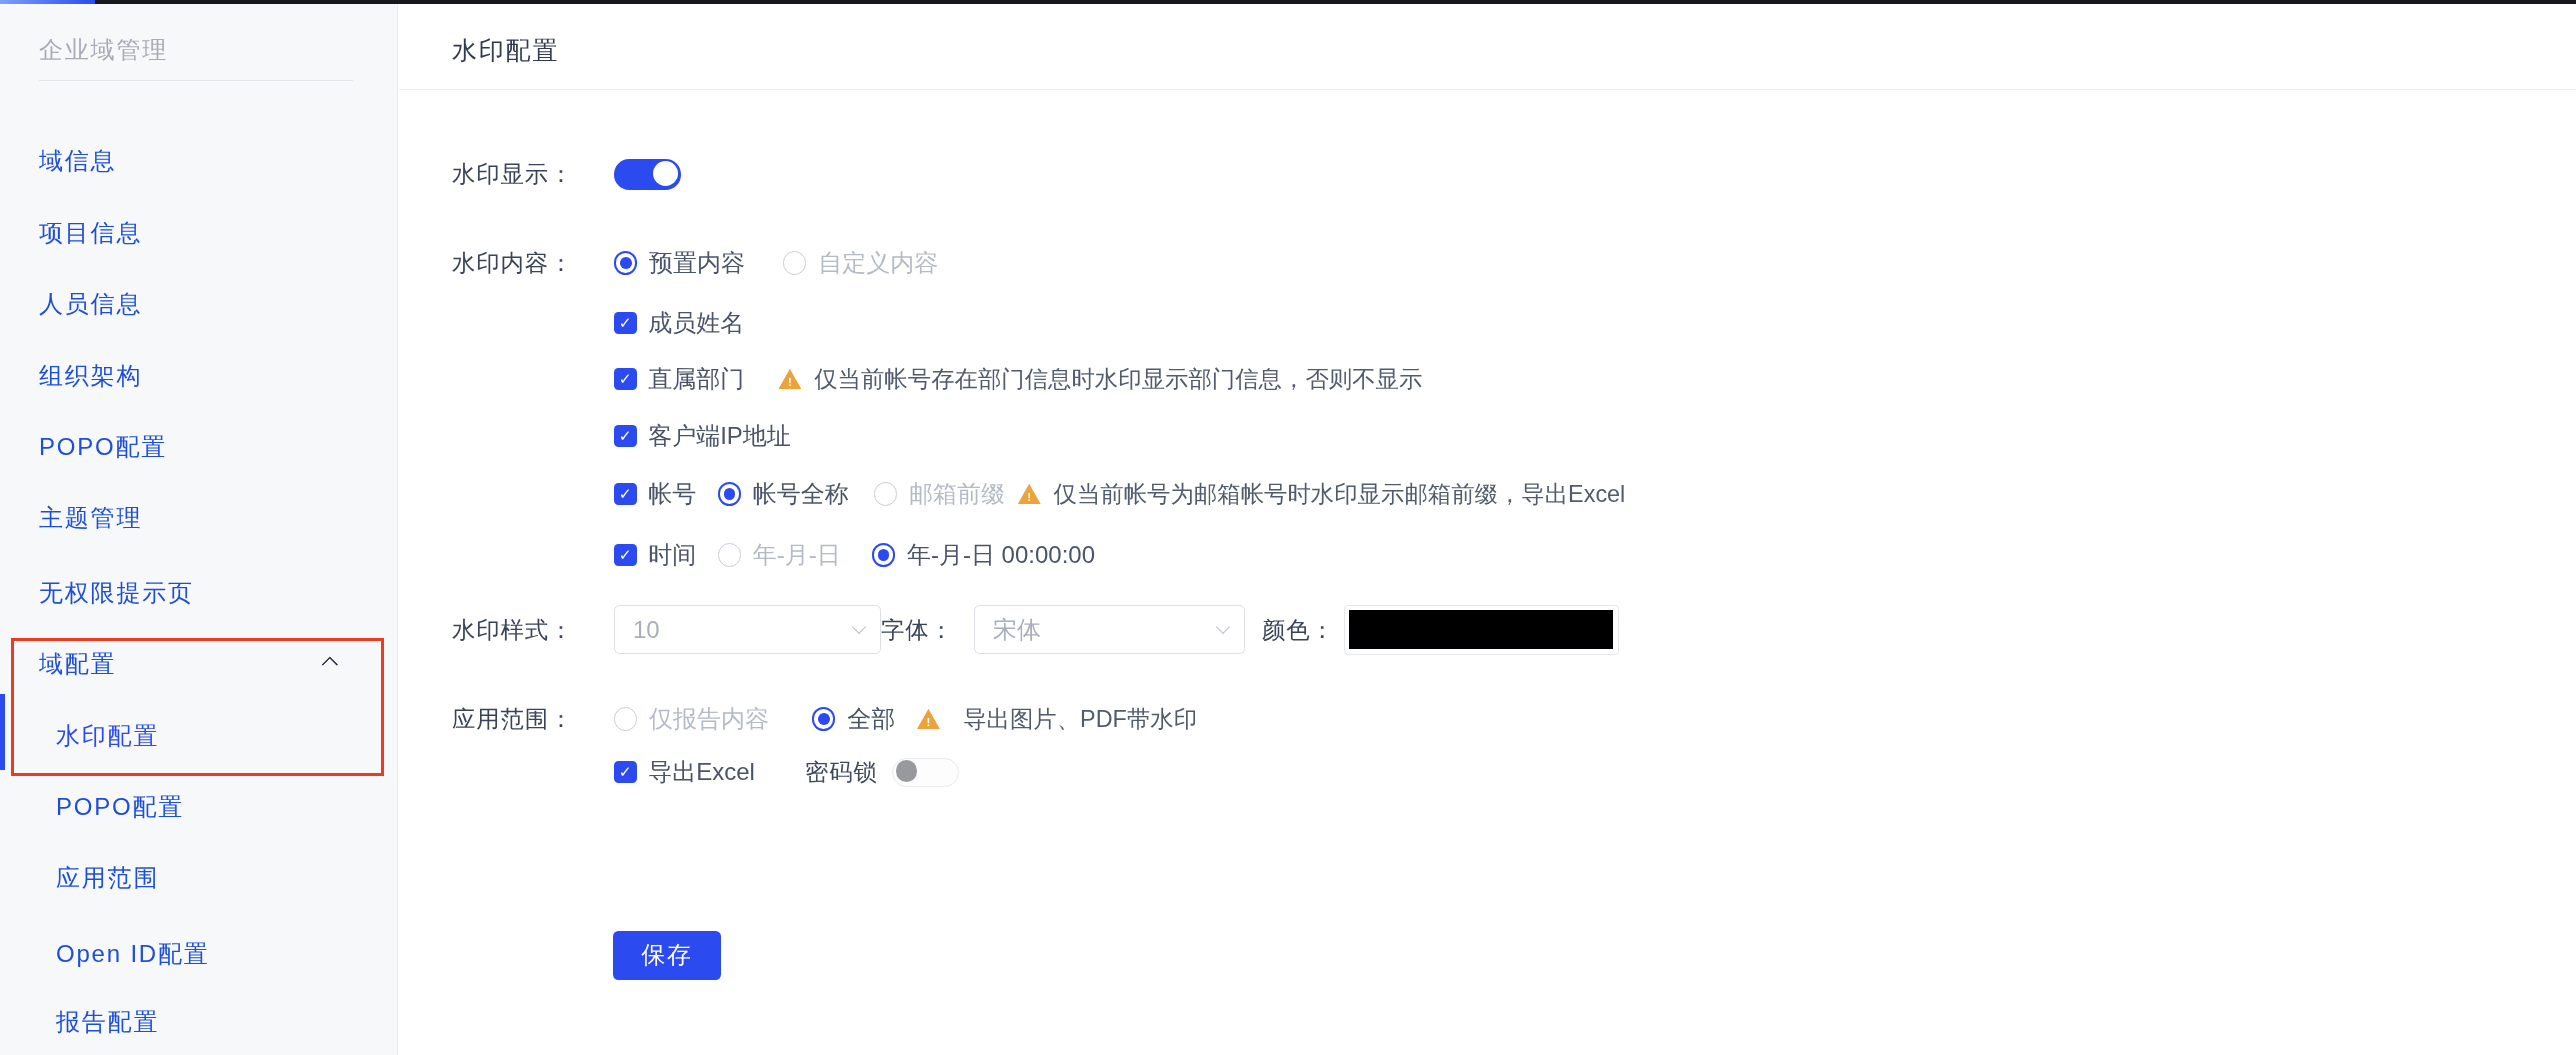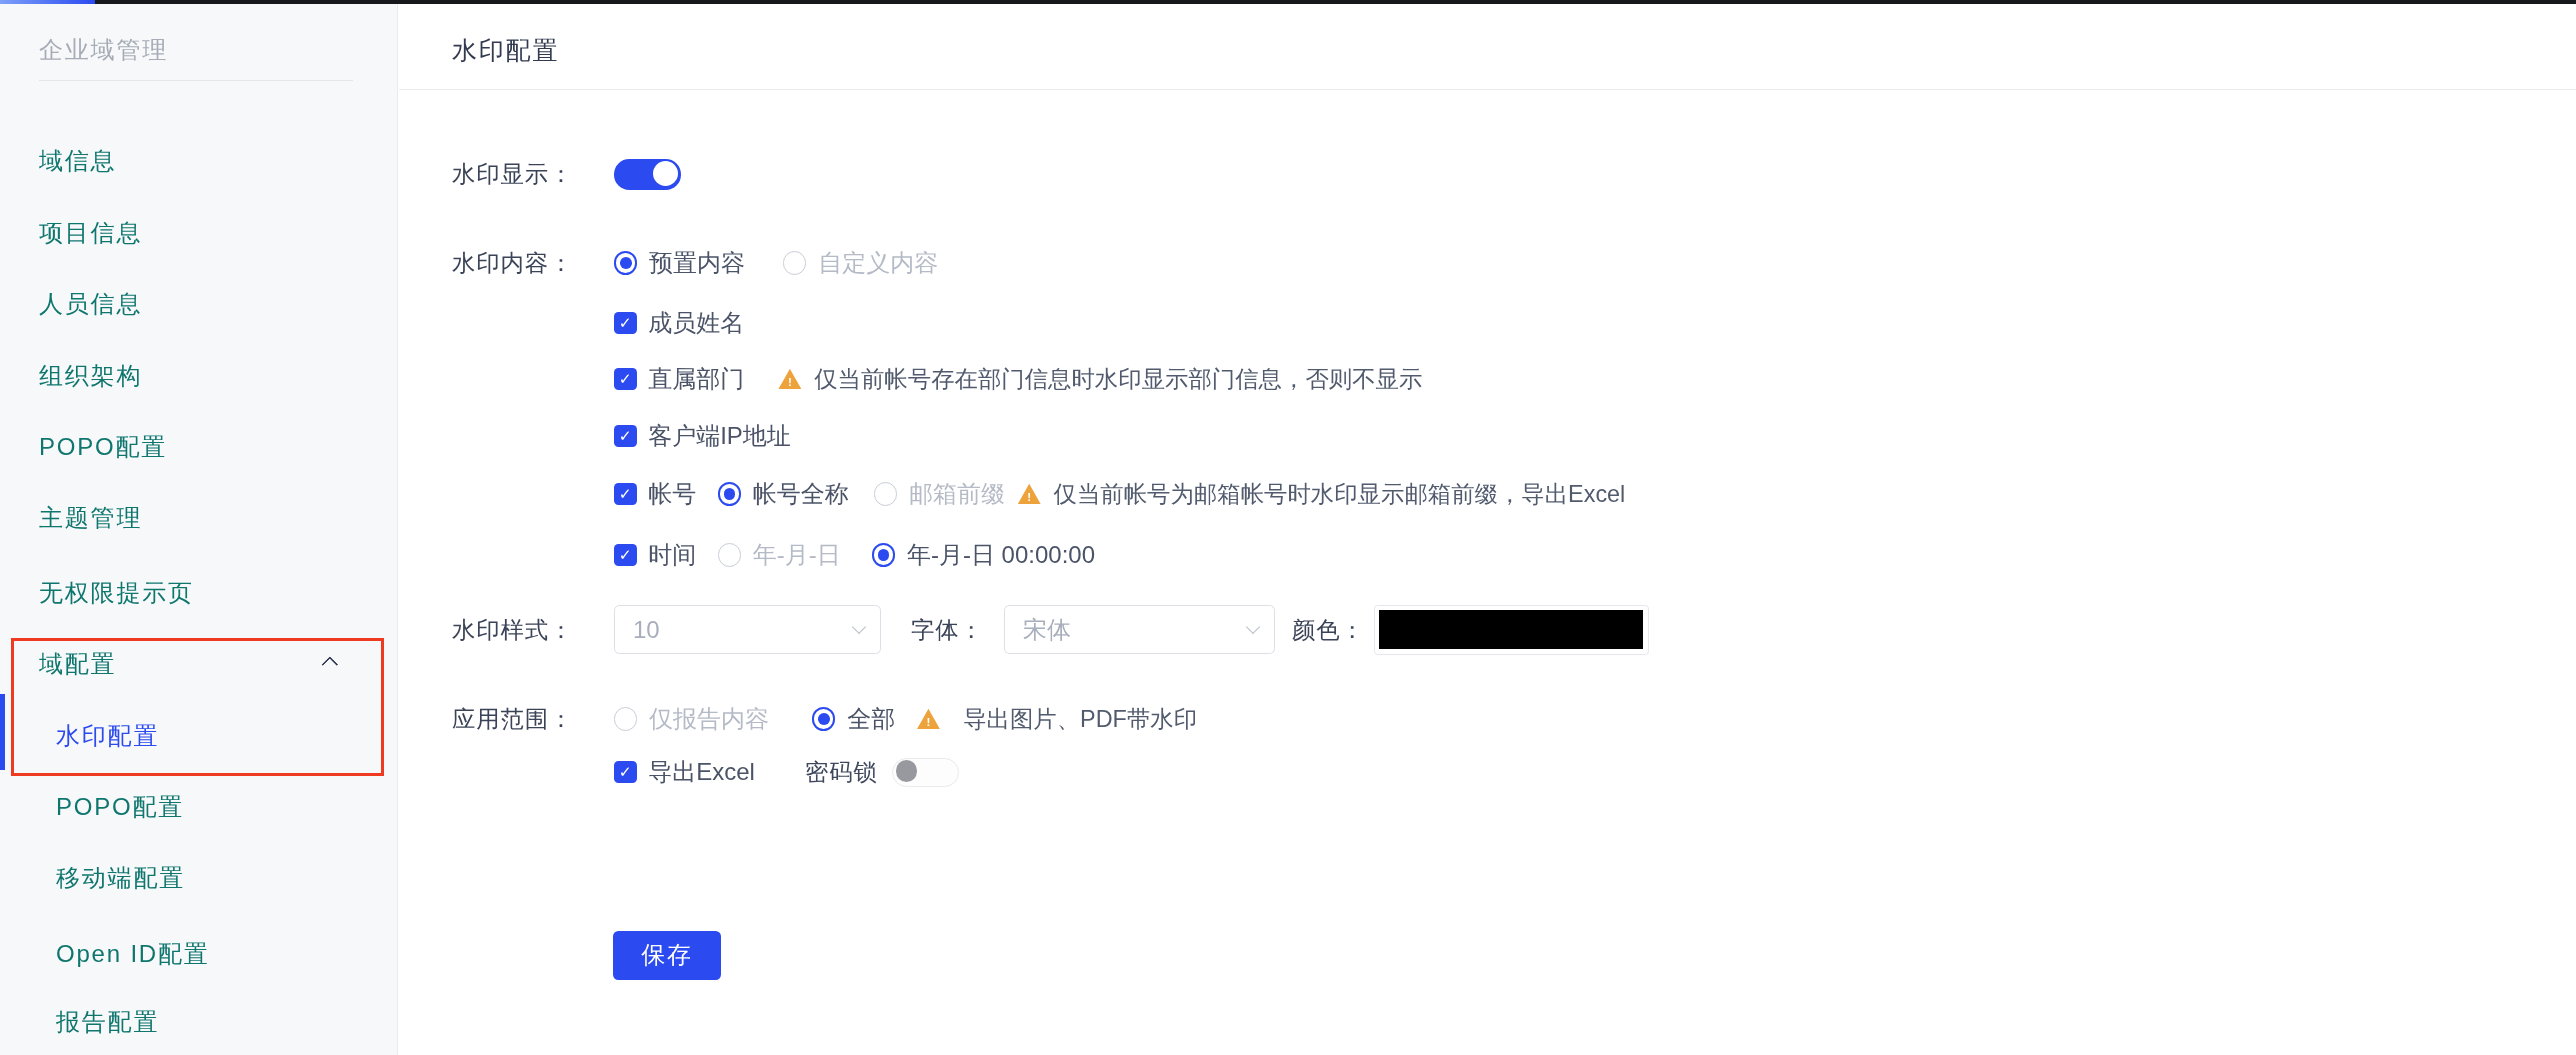--- a/index.html
+++ b/index.html
@@ -10,21 +10,21 @@
   
   .top-strip { position:absolute; top:0; left:0; width:2576px; height:3.6px; background:#17181c; z-index:30; }
   .top-strip-progress { position:absolute; top:0; left:0; width:95px; height:3.6px;
                         background:linear-gradient(90deg,#7da0f9,#2b4af0); }
 
   
   .sidebar { position:absolute; top:3.6px; left:0; width:398px; height:1052px;
              background:#f7f8fa; border-right:0.9px solid #e9ebef; }
   .side-title { position:absolute; left:39px; top:30px; font-size:24px; color:#a6abb6; letter-spacing:1.8px; }
   .side-divider { position:absolute; left:39px; top:76px; width:314px; height:0.9px; background:#e4e6ea; }
-  .side-item { position:absolute; left:39px; height:27px; line-height:27px; font-size:24px; color:#0f766e;
+  .side-item { position:absolute; left:39px; height:27px; line-height:27px; font-size:24px; color:#1d4ed8;
                letter-spacing:1.8px; cursor:pointer; white-space:nowrap; }
   .side-item.group { width:333px; }
   .side-sub { left:56px; }
   .side-sub.active { color:#2b4af0; }
   .chev-up { position:absolute; right:36px; top:9px; width:11.7px; height:11.7px;
              border-right:2.7px solid #333c55; border-bottom:2.7px solid #333c55;
              transform:rotate(-135deg); border-radius:0.9px; }
   .active-bar { position:absolute; left:0; top:690px; width:5.4px; height:76px; background:#2b4af0; }
   .annotation-rect { position:absolute; left:10.8px; top:634px; width:373px; height:138px;
                      border:3.6px solid #ee3a20; z-index:20; pointer-events:none; }
@@ -96,21 +96,21 @@
 
     <div class="side-item group" style="top:646px">
       <span>域配置</span>
       <span class="chev-up"></span>
     </div>
 
     <div class="active-bar"></div>
 
     <div class="side-item side-sub active" style="top:718px">水印配置</div>
     <div class="side-item side-sub" style="top:789px">POPO配置</div>
-    <div class="side-item side-sub" style="top:860px">移动端配置</div>
+    <div class="side-item side-sub" style="top:860px">应用范围</div>
     <div class="side-item side-sub" style="top:936px">Open ID配置</div>
     <div class="side-item side-sub" style="top:1004px">报告配置</div>
 
     <div class="annotation-rect"></div>
   </div>
 
   <div class="main">
     <div class="page-title">水印配置</div>
     <div class="header-divider"></div>
 
@@ -165,21 +165,21 @@
       <span class="radio sel" style="margin-left:31px"></span>
       <span class="ctl-label">年-月-日 00:00:00</span>
     </div>
 
     <div class="form-row" style="top:601px; height:50px">
       <div class="flabel">水印样式：</div>
       <div class="select" style="width:267px">
         <span class="sel-text">10</span>
         <span class="chev"></span>
       </div>
-      <span class="inline-label" style="margin-left:30px">字体：</span>
+      <span class="inline-label" style="">字体：</span>
       <div class="select" style="width:271px; margin-left:20px">
         <span class="sel-text">宋体</span>
         <span class="chev"></span>
       </div>
       <span class="inline-label" style="margin-left:17px">颜色：</span>
       <div class="color-box" style="margin-left:9px">
         <div class="color-fill" style="background: rgb(0, 0, 0);"></div>
       </div>
     </div>
 

